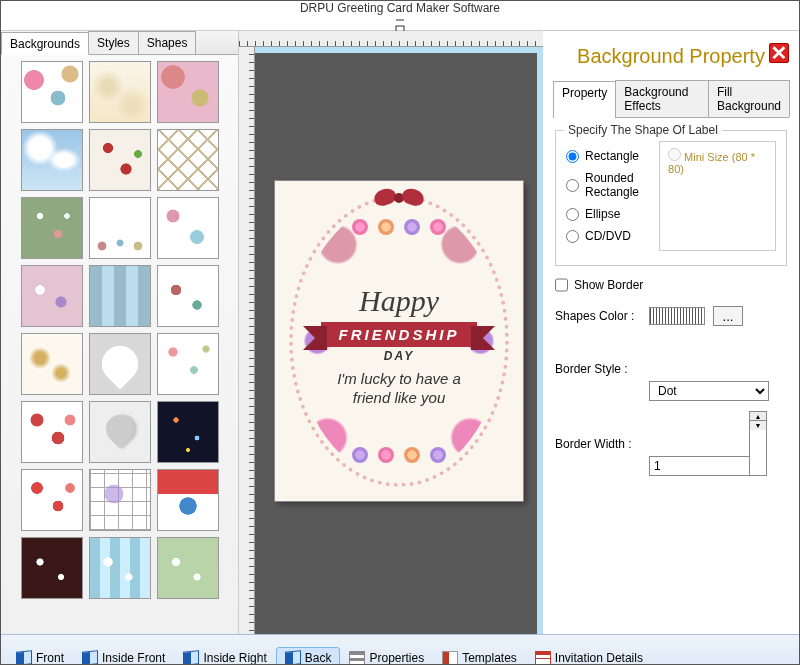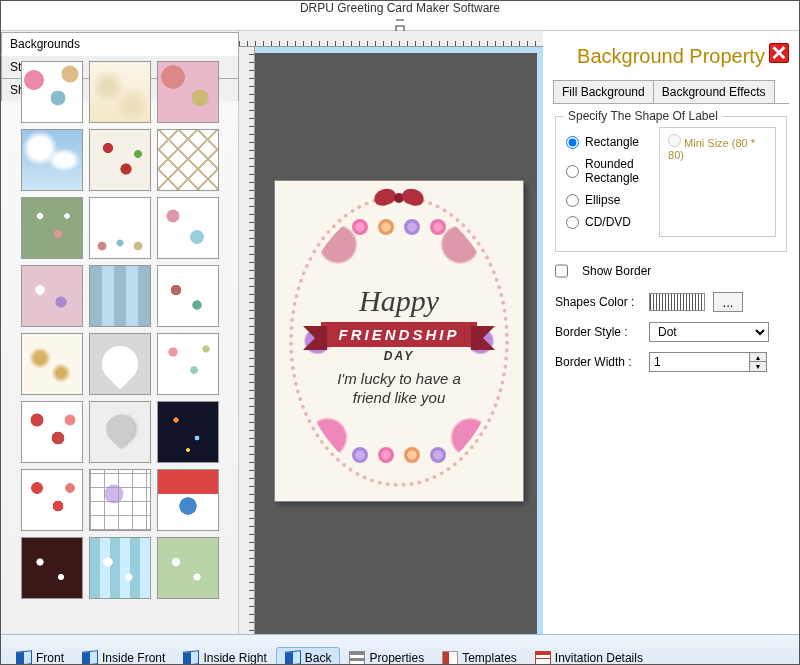--- a/index.html
+++ b/index.html
@@ -11,21 +11,21 @@
 .titlebar .title { flex: 1; font-size: 12px; color: #333; }
 .titlebar .win-btn { width: 40px; height: 28px; display: flex; align-items: center; justify-content: center; color: #333; }
 
 
 .main { display: flex; height: 603px; }
 .left-col { width: 238px; border-right: 1px solid #ccc; display: flex; flex-direction: column; background: linear-gradient(#fafafa,#f0f0f0); }
 .mid-col { width: 304px; background: #eee; position: relative; display: flex; flex-direction: column; font-style: italic; }
 .right-col { flex: 1; background: #fff; }
 
 
-.left-tabs { display: flex; height: 24px; background: linear-gradient(#f5f5f5,#e8e8e8); border-bottom: 1px solid #aaa; flex-direction: column; }
+.left-tabs { display: flex; height: 24px; background: linear-gradient(#f5f5f5,#e8e8e8); border-bottom: 1px solid #aaa; }
 .left-tab { padding: 4px 8px; font-size: 12px; border: 1px solid #aaa; border-bottom: none; margin-right: -1px; background: #f0f0f0; cursor: pointer; }
 .left-tab.active { background: #fff; border-bottom: 1px solid #fff; position: relative; top: 1px; }
 
 
 .thumb-scroll { flex: 1; overflow-y: scroll; padding: 6px 4px; }
 .thumb-grid { display: grid; grid-template-columns: repeat(3, 62px); gap: 6px; justify-content: center; }
 .thumb { width: 62px; height: 62px; border: 1px solid #999; background: #fff; position: relative; overflow: hidden; }
 .thumb::before, .thumb::after { content:""; position:absolute; }
 
 
@@ -127,26 +127,26 @@
 .rp-tab.active { background:#fff; position:relative; top:1px; }
 .fieldset { border:1px solid #ccc; margin:12px 2px; padding:10px 10px 14px; position:relative; }
 .legend { position:absolute; top:-8px; left:8px; background:#fff; padding:0 4px; font-size:12px; color:#333; }
 .radio-row { display:flex; align-items:center; gap:6px; margin:8px 0; font-size:12px; }
 .radio-row input { margin:0; }
 .cdsub { border:1px solid #ccc; padding:6px 8px; font-size:11px; color:#b09030; display:flex; flex-direction:column; gap:8px; }
 .cdsub label { color:#b09030; }
 .flexrow { display:flex; gap:20px; }
 .flexrow > div:first-child { flex:1; }
 .border-sec { margin:12px 2px; }
-.chk-row { display:flex; gap:14px; margin:8px 0 14px; }
+.chk-row { display:flex; gap:6px; margin:8px 0 14px; }
 .form-row { display:flex; align-items:center; gap:8px; margin:10px 0; font-size:12px; }
 .form-row .lbl { width:86px; }
 .swatch { width:56px; height:18px; border:1px solid #888; background: repeating-linear-gradient(90deg,#555 0 1px,#fff 1px 3px); display:inline-block; }
 .btn-more { width:30px; height:20px; border:1px solid #888; background:#f4f4f4; cursor:pointer; }
-select, input[type=number], input.num { font-size:12px; border:1px solid #888; background:#fff; height:20px; padding:1px 4px; }
+select, input[type=number], input.num { font-size:12px; border:1px solid #888; background:#fff; height:20px; padding:1px 4px;margin-top:45px; }
 select { width:120px; }
 .spin { display:flex; }
 .spin input { width:100px; border-right:none; }
 .spin .sp-btns { display:flex; flex-direction:column; border:1px solid #888; }
 .spin .sp-btns span { width:16px; height:9px; font-size:7px; display:flex; align-items:center; justify-content:center; background:#eee; cursor:pointer; }
 .spin .sp-btns span:first-child{ border-bottom:1px solid #888; }
 
 
 .thumb-scroll::-webkit-scrollbar { width:16px; }
 .thumb-scroll::-webkit-scrollbar-track { background:#f0f0f0; border-left:1px solid #ccc; }
@@ -250,22 +250,23 @@
       </div>
     </div>
   </div>
 
   <div class="right-col">
     <div class="rp-title">
       <span>Background Property</span>
       <div class="rp-close">✕</div>
     </div>
     <div class="rp-tabs">
+      <div class="rp-tab active">Property</div>
+      <div class="rp-tab">Background Effects</div>
       <div class="rp-tab">Fill Background</div>
-      <div class="rp-tab">Background Effects</div>
     </div>
 
     <div class="fieldset">
       <div class="legend">Specify The Shape Of Label</div>
       <div class="flexrow">
         <div>
           <label class="radio-row">
             <input type="radio" name="shape" checked="" style="">
             <span>Rectangle</span>
           </label>

